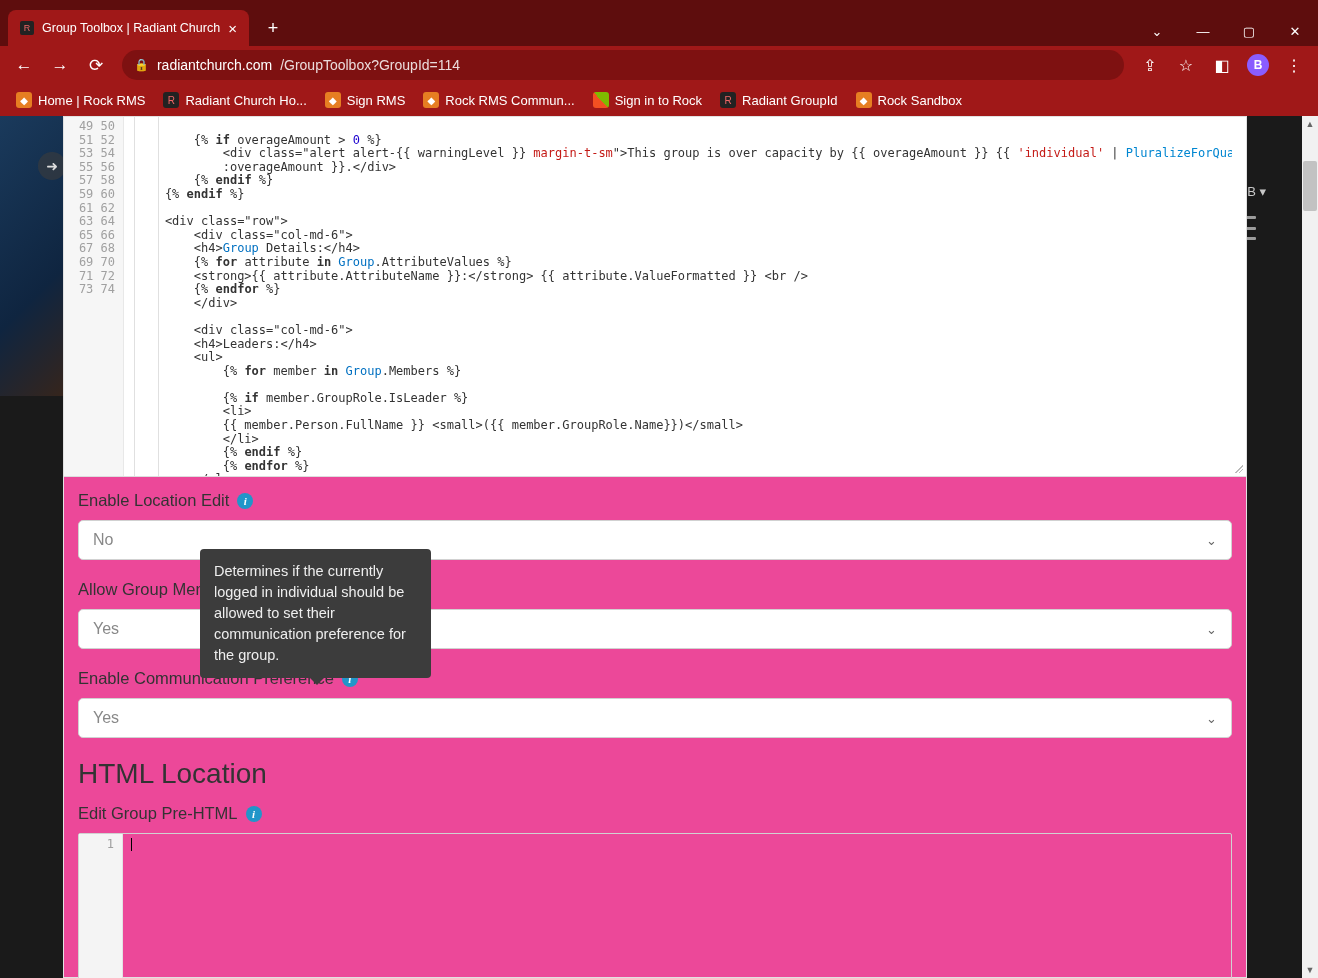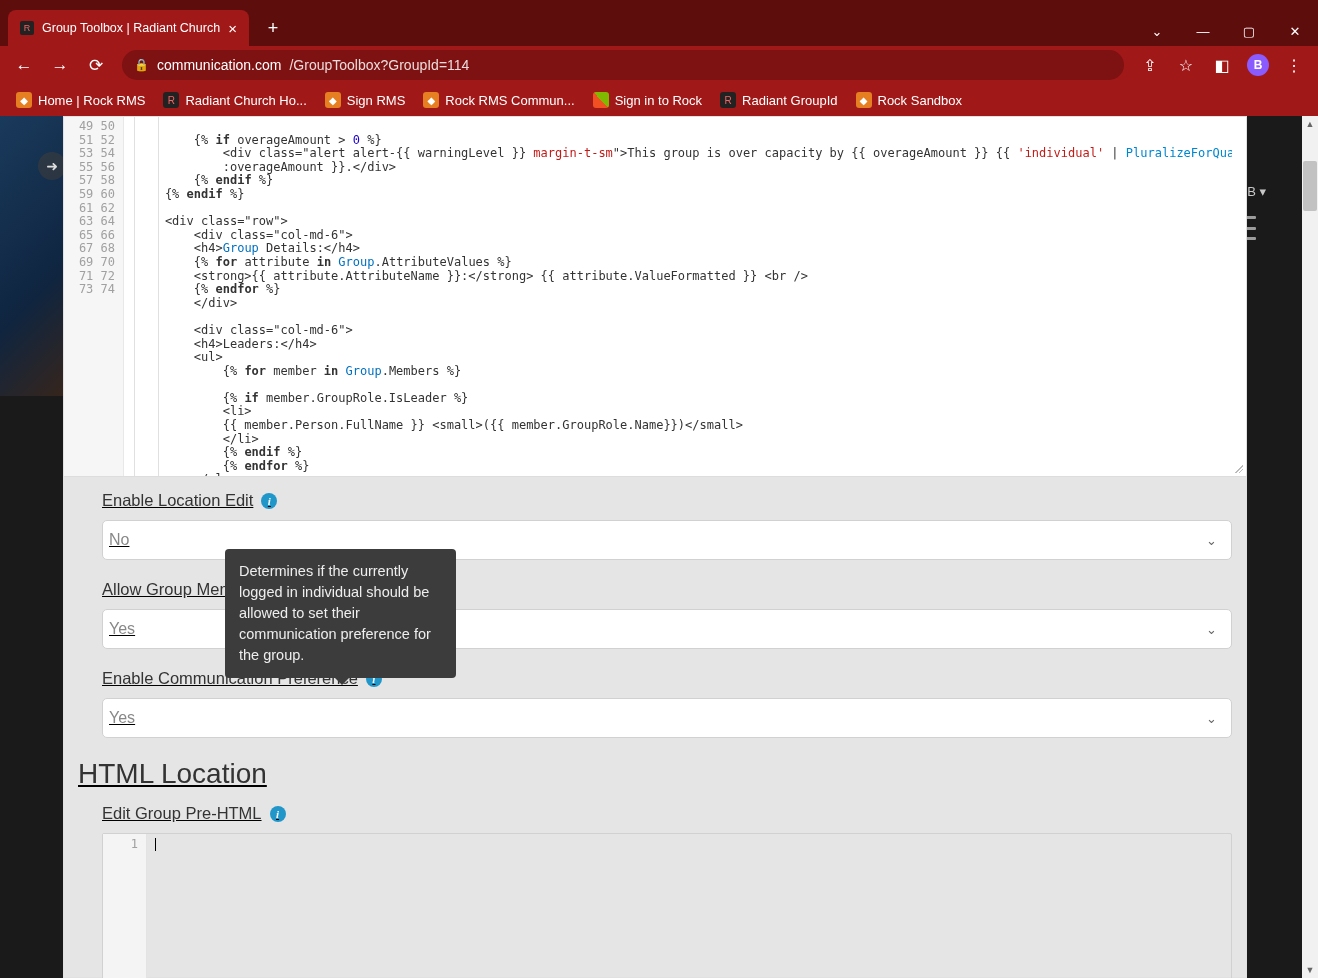--- a/index.html
+++ b/index.html
@@ -23,41 +23,41 @@
 .bk .bk-ic.dark { background:#222; color:#e66; }
 .bk .bk-ic.ms { background:linear-gradient(45deg,#f25022 0 50%,#7fba00 50% 100%); }
 .viewport { position:relative; height:862px; background:#000; }
 .pagebg { position:absolute; inset:0; background:#1a1a1a; }
 .photo-strip { position:absolute; left:0; top:0; width:78px; height:280px; background:linear-gradient(135deg,#1a3a5c 0%,#0f2540 60%,#3a2518 100%); }
 .expand-arrow { position:absolute; left:38px; top:36px; width:28px; height:28px; background:rgba(60,60,60,.6); border-radius:50%; display:flex; align-items:center; justify-content:center; color:#ddd; font-size:14px; }
 .darkbar { position:absolute; right:16px; top:0; left:0; height:280px; background:transparent; }
 .darkbar-inner { position:absolute; right:36px; top:68px; color:#c8c8c8; font-size:13px; }
 .hamburger { position:absolute; right:46px; top:100px; width:34px; height:24px; display:flex; flex-direction:column; justify-content:space-between; }
 .hamburger div { height:3px; background:#9c9c9c; border-radius:1px; }
-.card { position:absolute; left:63px; right:71px; top:0; bottom:0; background:#e5e5e5; border:1px solid #e1e1e1;text-decoration:underline; }
+.card { position:absolute; left:63px; right:71px; top:0; bottom:0; background:#ec4899; border:1px solid #e1e1e1; }
 .code-area { position:relative; height:360px; border-bottom:1px solid #ddd; background:#fff; overflow:hidden; }
 .gutter { position:absolute; left:0; top:0; bottom:0; width:60px; background:#f6f6f6; border-right:1px solid #e8e8e8; font-family:Consolas,monospace; font-size:12px; color:#a0a0a0; text-align:right; padding-right:8px; line-height:13.6px; padding-top:3px; }
 .code { position:absolute; left:60px; right:14px; top:0; bottom:0; font-family:Consolas,monospace; font-size:12px; line-height:13.6px; white-space:pre; color:#333; padding:3px 0 0 12px; overflow:hidden; }
 .fold-line { position:absolute; left:70px; top:0; bottom:0; width:1px; background:#e0e0e0; }
 .fold-line2 { position:absolute; left:94px; top:0; bottom:0; width:1px; background:#e0e0e0; }
 .code .kw { font-weight:bold; }
 .code .str { color:#c41a16; }
 .code .num { color:#1c00cf; }
 .code .fn { color:#0070c1;margin-top:36px; }
 .code .filter { color:#0086d1; }
 .code-resize { position:absolute; right:2px; bottom:2px; width:12px; height:12px; }
 .code-resize::before { content:""; position:absolute; right:1px; bottom:1px; width:8px; height:8px; background:linear-gradient(135deg,transparent 0 50%,#bbb 50% 60%,transparent 60% 70%,#bbb 70% 80%,transparent 80%); }
 .form-area { padding:14px 14px 0 14px; }
-.fgroup { margin-bottom:20px; position:relative;margin-left:24px; }
+.fgroup { margin-bottom:20px; position:relative; }
 .flabel { font-size:16.5px; color:#333; font-weight:500; display:flex; align-items:center; gap:8px; margin-bottom:10px; }
 .info-ic { width:16px; height:16px; border-radius:50%; background:#2196c9; color:#fff; font-size:11px; display:flex; align-items:center; justify-content:center; font-weight:bold; font-style:italic; font-family:Georgia,serif; }
-.select { height:40px; border:1px solid #d1d1d1; border-radius:5px; display:flex; align-items:center; padding:0 6px; font-size:16px; color:#888; position:relative; background:#fff; }
+.select { height:40px; border:1px solid #d1d1d1; border-radius:5px; display:flex; align-items:center; padding:0 14px; font-size:16px; color:#888; position:relative; background:#fff; }
 .select .chev { position:absolute; right:14px; color:#666; font-size:13px; }
 .hwrappers { font-size:28px; color:#333; font-weight:400; margin:10px 0 14px 0; }
-.tooltip { position:absolute; left:225px; top:433px; width:231px; background:#3c3c3c; color:#eee; font-size:14.5px; line-height:1.45; padding:12px 14px; border-radius:4px; z-index:50; text-align:left; }
+.tooltip { position:absolute; left:200px; top:433px; width:231px; background:#3c3c3c; color:#eee; font-size:14.5px; line-height:1.45; padding:12px 14px; border-radius:4px; z-index:50; text-align:left; }
 .tooltip::after { content:""; position:absolute; top:100%; left:110px; border:7px solid transparent; border-top-color:#3c3c3c; }
 .mini-code { border:1px solid #d1d1d1; border-radius:2px 2px 0 0; }
 .mini-code .mini-gut { width:44px; background:#f4f4f4; border-right:1px solid #e3e3e3; font-family:Consolas,monospace; font-size:12px; color:#a0a0a0; text-align:right; padding:3px 8px 0 0; float:left; height:160px; }
 .mini-code .mini-body { margin-left:44px; height:160px; padding:3px 8px; font-family:Consolas,monospace; font-size:12px; }
 .mini-body .cursor { display:inline-block; width:1px; height:13px; background:#000; vertical-align:middle; }
 .vscroll { position:absolute; right:0; top:0; bottom:0; width:16px; background:#f1f1f1; }
 .vscroll .thumb { position:absolute; left:1px; right:1px; top:45px; height:50px; background:#c2c2c2; border-radius:2px; }
 .vscroll .arr { position:absolute; left:0; right:0; height:16px; display:flex; align-items:center; justify-content:center; font-size:9px; color:#666; }
 .vscroll .arr.up { top:0; } .vscroll .arr.dn { bottom:0; }
 </style>
@@ -78,21 +78,21 @@
     <div>✕</div>
   </div>
 </div>
 
 <div class="toolbar">
   <div class="navbtn">←</div>
   <div class="navbtn">→</div>
   <div class="navbtn">⟳</div>
   <div class="omnibox">
     <span class="lock">🔒</span>
-    <span>communication.com</span>
+    <span>radiantchurch.com</span>
       <span style="opacity:.85">/GroupToolbox?GroupId=114</span>
   </div>
   <div class="tbicon">⇪</div>
   <div class="tbicon">☆</div>
   <div class="tbicon">◧</div>
   <div class="tbicon">
       <span class="avatar">B</span>
     </div>
   <div class="tbicon">⋮</div>
 </div>

